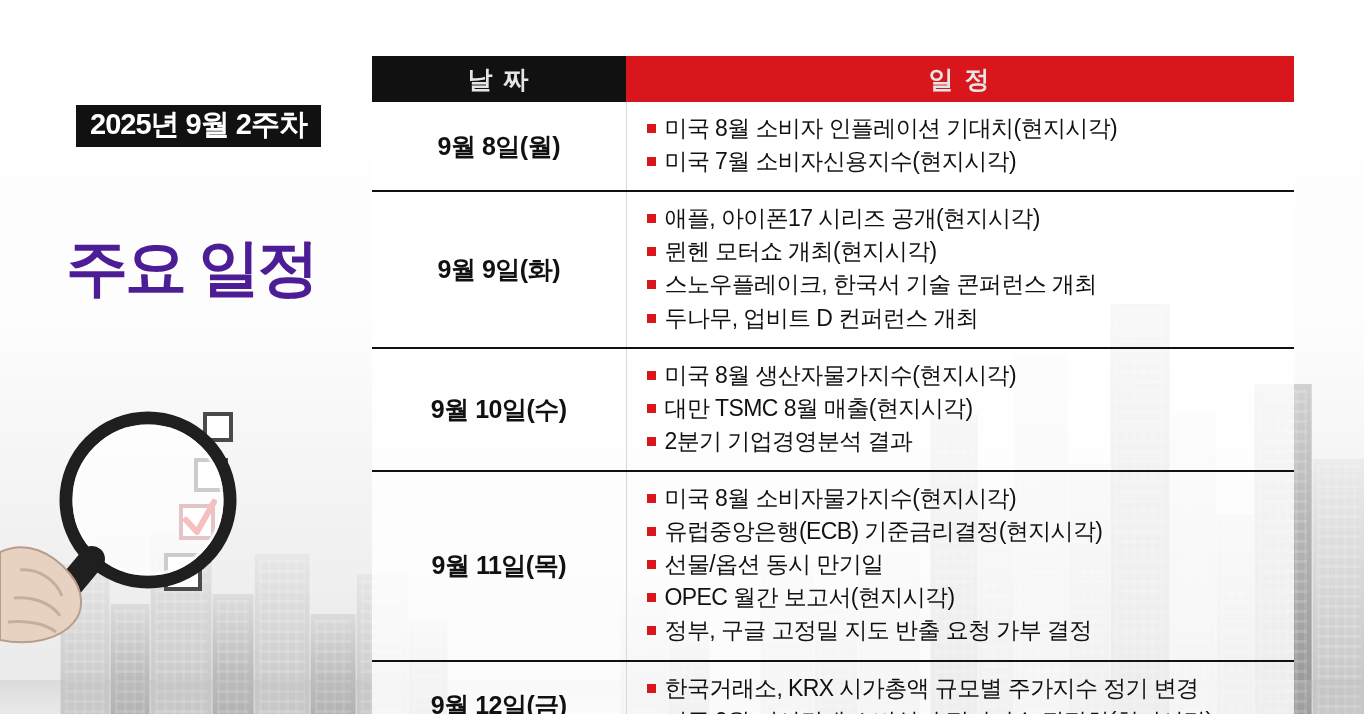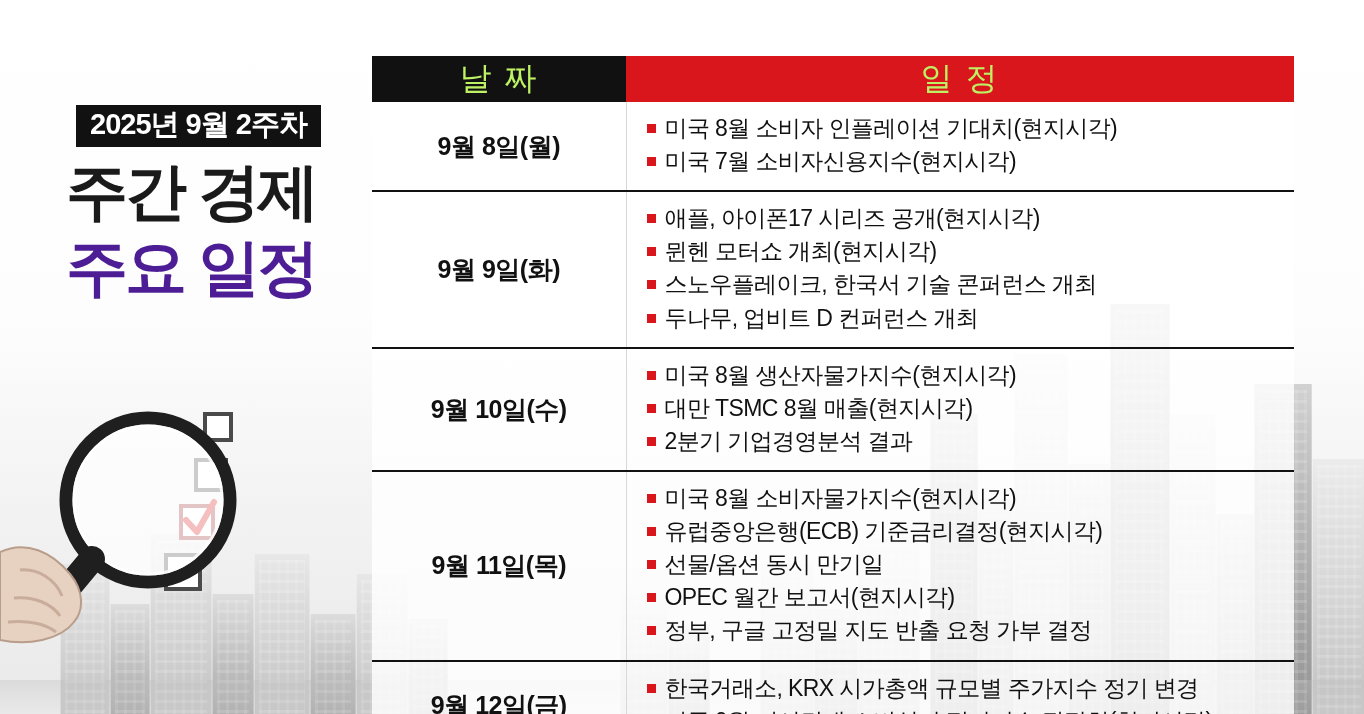--- a/index.html
+++ b/index.html
@@ -113,24 +113,24 @@
     top: 56px;
     width: 922px;
   }
   table.sched {
     border-collapse: collapse;
     width: 922px;
     table-layout: fixed;
   }
   table.sched th {
     height: 44px;
-    font-size: 32px;
-    font-weight: normal;
+    font-size: 25px;
+    font-weight: bold;
     letter-spacing: 2px;
-    color: #bef264;
+    color: #e5e5e5;
     vertical-align: middle;
   }
   th.th-date { background: #111111; width: 252px; }
   th.th-event { background: #d9161c; text-align: center; }
   td.c-date {
     width: 252px;
     text-align: center;
     font-size: 25px;
     font-weight: bold;
     color: #111111;
@@ -200,21 +200,20 @@
   <div class="bld" style="left:814px;  width:42px;  height:105px;"></div>
   <div class="bld light" style="left:858px;  width:60px;  height:175px;"></div>
 
   <div class="ground"></div>
 </div>
 
 <div class="left-col">
 
   <div class="date-badge">2025년 9월 2주차</div>
 
-  <div class="title-main">주간 경제</div>
 
   <div class="title-sub">주요 일정</div>
 
   <svg class="magnifier" viewBox="0 0 372 250">
 
     <g>
       <rect x="205" y="12" width="26" height="26" fill="#ffffff" stroke="#4a4a4a" stroke-width="4"></rect>
       <rect x="196" y="58" width="30" height="30" fill="#ffffff" stroke="#4a4a4a" stroke-width="4"></rect>
       <rect x="181" y="104" width="32" height="32" fill="#ffffff" stroke="#9b3034" stroke-width="4"></rect>
       <path d="M186 118 L197 130 L214 100" fill="none" stroke="#d9161c" stroke-width="6" stroke-linecap="round" stroke-linejoin="round"></path>

